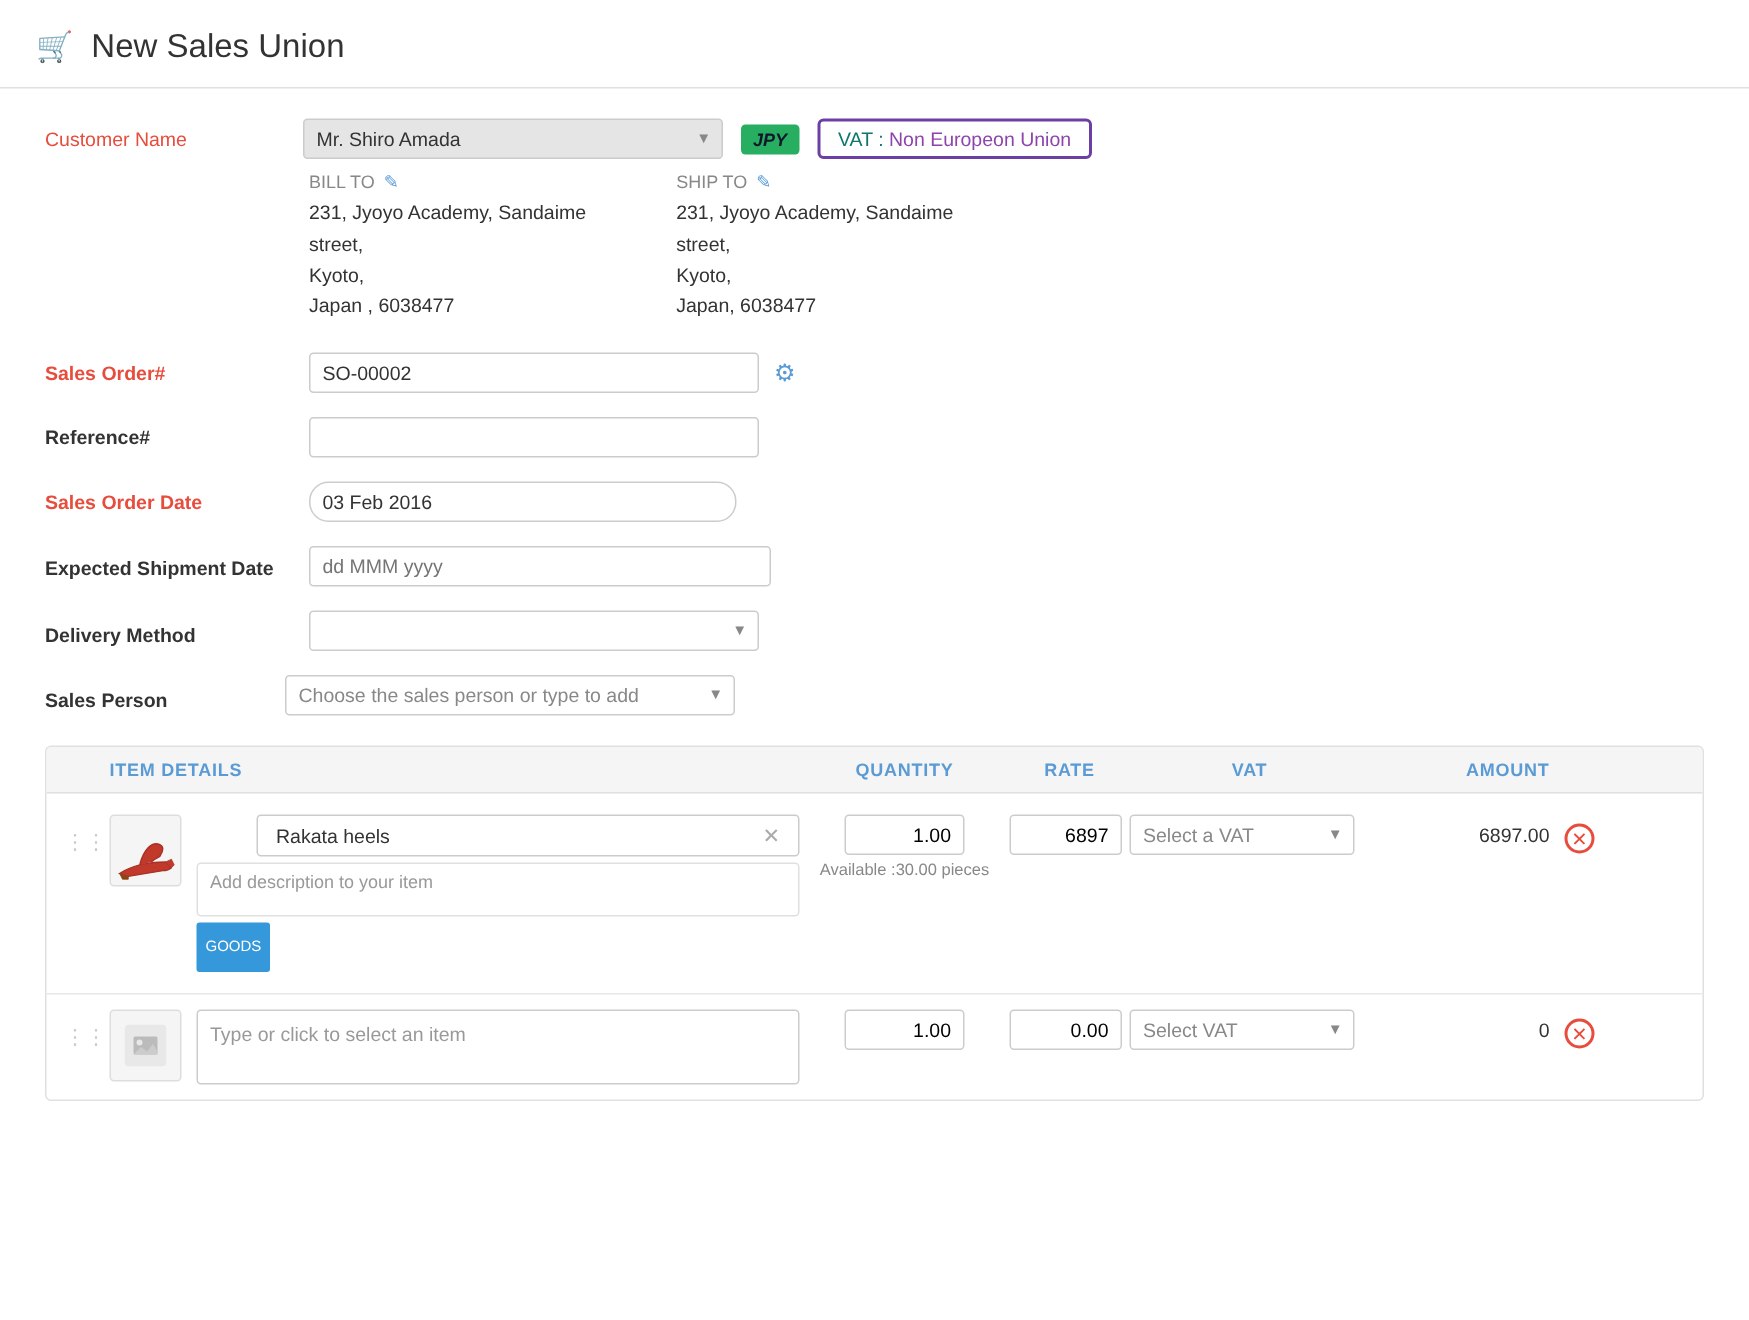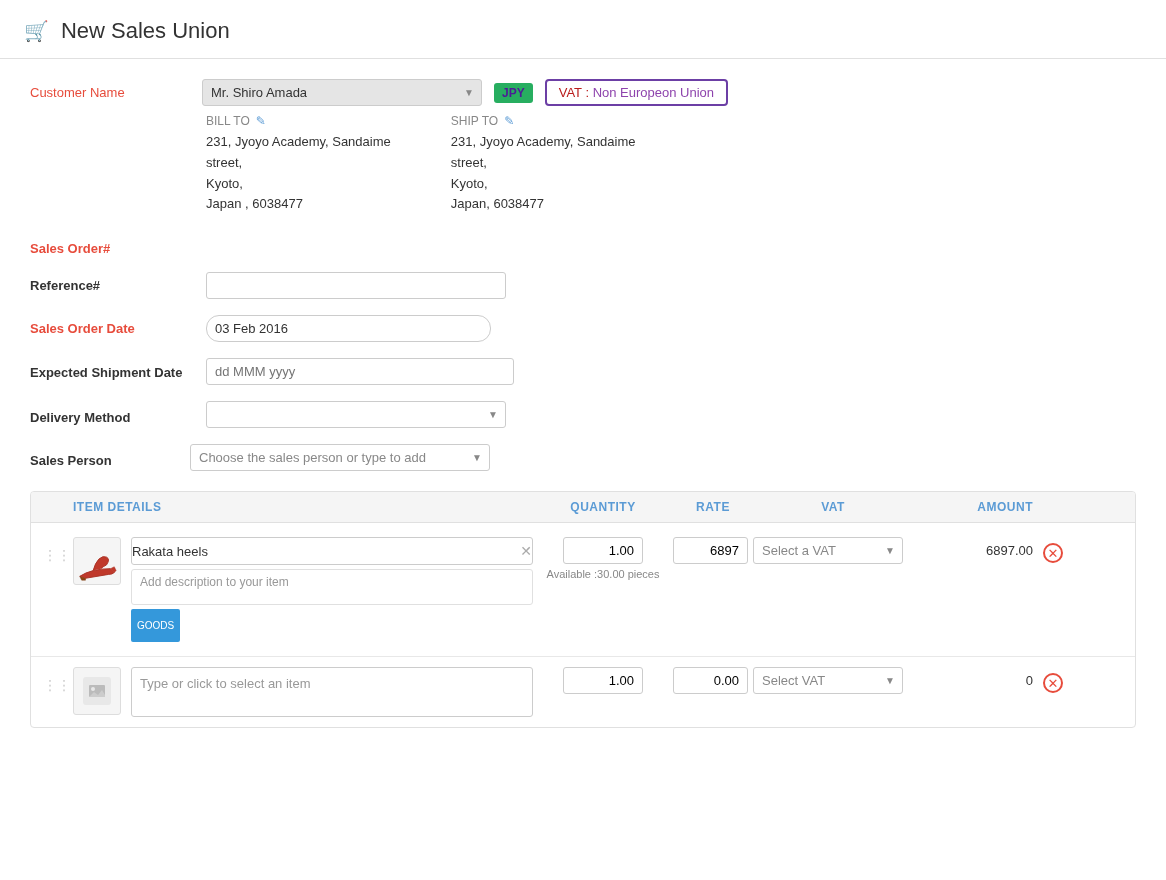--- a/index.html
+++ b/index.html
@@ -21,24 +21,24 @@
     .form-label.required { color: #e74c3c; }
     .form-label.normal { color: #333; }
 
     .form-input { border: 1px solid #ccc; border-radius: 3px; padding: 5px 8px; font-size: 13px; color: #333; background: #fff; }
 
     .customer-row { display: flex; align-items: center; margin-bottom: 8px; gap: 12px; }
     .customer-select-wrap { position: relative; display: inline-flex; align-items: center; }
     .customer-select { border: 1px solid #ccc; border-radius: 3px; padding: 5px 30px 5px 8px; font-size: 13px; color: #333; background: #e5e5e5; appearance: none; width: 280px; cursor: pointer; }
     .customer-select-arrow { position: absolute; right: 8px; color: #888; font-size: 10px; pointer-events: none; }
 
-    .jpy-badge { background: #27ae60; color: #4c1d95; padding: 3px 8px; border-radius: 3px; font-size: 12px; font-weight: bold; cursor: pointer; }
+    .jpy-badge { background: #27ae60; color: #0f172a; padding: 3px 8px; border-radius: 3px; font-size: 12px; font-weight: bold; cursor: pointer; font-style: italic; }
 
     .vat-badge { border: 2px solid #6c3fa5; border-radius: 4px; padding: 4px 12px; font-size: 13px; color: #333; }
-    .vat-badge .vat-label { color: #b91c1c; }
+    .vat-badge .vat-label { color: #0f766e; }
     .vat-badge .vat-value { color: #8e44ad; font-weight: 500; }
 
     
     .address-section { display: flex; gap: 60px; margin-left: 176px; margin-bottom: 20px; }
     .address-block { }
     .address-title { font-size: 12px; color: #888; margin-bottom: 4px; display: flex; align-items: center; gap: 6px; }
     .address-title .edit-icon { color: #5b9bd5; cursor: pointer; font-size: 12px; }
     .address-text { font-size: 13px; color: #333; line-height: 1.6; }
     .so-input { border: 1px solid #ccc; border-radius: 3px; padding: 5px 8px; font-size: 13px; width: 300px; }
     .gear-icon { color: #5b9bd5; font-size: 16px; cursor: pointer; }
@@ -64,21 +64,21 @@
 
     .item-row { display: grid; grid-template-columns: 30px 460px 140px 80px 160px 120px 40px; padding: 10px 12px; border-bottom: 1px solid #e8e8e8; align-items: start; gap: 0; }
     .item-row:last-child { border-bottom: none; }
 
     .drag-handle { color: #ccc; font-size: 14px; padding-top: 10px; cursor: grab; }
 
     .item-detail-cell { display: flex; gap: 10px; align-items: flex-start; }
     .item-image { width: 48px; height: 48px; background: #f5f5f5; border: 1px solid #ddd; border-radius: 3px; display: flex; align-items: center; justify-content: center; overflow: hidden; }
 
     .item-info { flex: 1; }
-    .item-name-row { display: flex; align-items: center; justify-content: flex-start; border: 1px solid #ccc; border-radius: 3px; padding: 5px 0; background: #fff; }
+    .item-name-row { display: flex; align-items: center; justify-content: flex-start; border: 1px solid #ccc; border-radius: 3px; padding: 5px 12px; background: #fff; margin-left: 40px; }
     .item-name { font-size: 13px; color: #333; flex: 1; }
     .item-close { color: #aaa; cursor: pointer; font-size: 14px; }
     .item-desc { border: 1px solid #e0e0e0; border-radius: 3px; padding: 5px 8px; margin-top: 4px; font-size: 12px; color: #999; min-height: 36px; background: #fff; }
     .item-tag { background: #3498db; color: #fff; font-size: 10px; padding: 11px 6px; border-radius: 2px; margin-top: 4px; display: inline-block; }
 
     .qty-cell { display: flex; flex-direction: column; align-items: center; }
     .qty-input { border: 1px solid #ccc; border-radius: 3px; padding: 5px 8px; width: 80px; text-align: right; font-size: 13px; }
     .qty-available { font-size: 11px; color: #888; margin-top: 4px; text-align: center; }
 
     .rate-cell { }
@@ -148,20 +148,24 @@
           <span>231, Jyoyo Academy, Sandaime</span><br>
           <span>street,</span><br>
           <span>Kyoto,</span><br>
           <span>Japan, 6038477</span>
         </div>
       </div>
     </div>
 
     <div class="form-row">
       <span class="form-label required">Sales Order#</span>
+      <div style="display:flex;align-items:center;gap:10px;">
+        <input type="text" class="form-input so-input" value="SO-00002" style="width: 300px;">
+        <span class="gear-icon">⚙</span>
+      </div>
     </div>
 
     <div class="form-row">
       <span class="form-label normal">Reference#</span>
       <input type="text" class="form-input" style="width: 300px;">
     </div>
 
     <div class="form-row">
       <span class="form-label required">Sales Order Date</span>
       <input type="text" class="form-input" value="03 Feb 2016" style="width: 285px; border-radius: 13px;">

